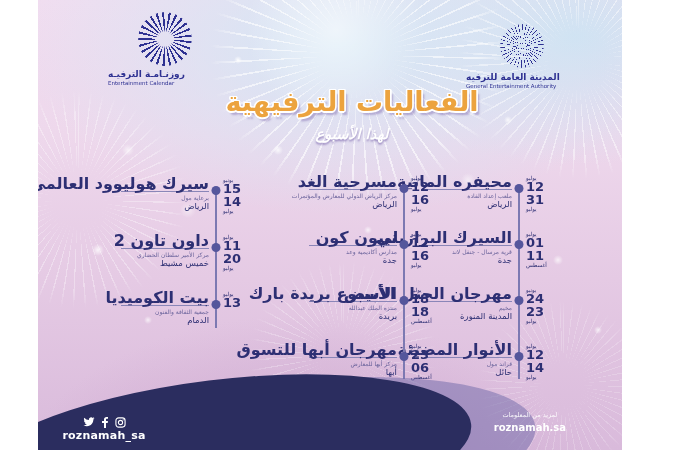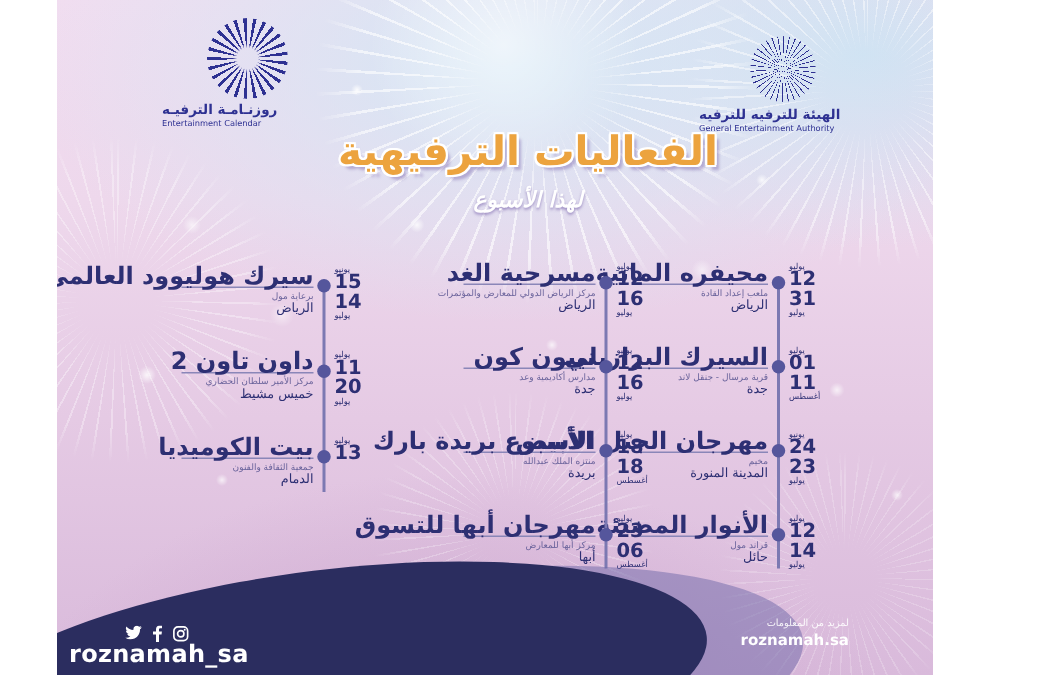--- a/index.html
+++ b/index.html
@@ -76,22 +76,22 @@
   .emonth{font-size:5.5px;line-height:6px;color:#2d2f73}
   .eday{font-size:13px;line-height:12.5px;font-weight:bold;color:#2d2f73}
   
   .wave2{position:absolute;left:-80px;bottom:-96px;width:580px;height:160px;border-radius:50%;
          background:rgba(109,104,168,.5);transform:rotate(-8deg)}
   .wave1{position:absolute;left:-75px;bottom:-80px;width:510px;height:150px;border-radius:50%;
          background:#2b2d5f;transform:rotate(-7deg)}
   .social{position:absolute;left:8px;bottom:7px;width:116px;text-align:center;color:#fff;z-index:3}
   .icons{display:flex;gap:7px;justify-content:center;align-items:center;height:12px}
   .icons svg{display:block}
-  .handle{font-size:16px;font-weight:bold;letter-spacing:.2px;line-height:15px}
-  .info{position:absolute;right:56px;bottom:14px;text-align:right;z-index:2;direction:rtl}
+  .handle{font-size:11px;font-weight:bold;letter-spacing:.2px;line-height:15px}
+  .info{position:absolute;right:56px;bottom:14px;text-align:center;z-index:2;direction:rtl}
   .info-label{font-size:6.5px;color:#ffffff;opacity:.92;line-height:9px}
   .website{font-size:10px;font-weight:bold;color:#ffffff;line-height:16px}
 </style>
 </head>
 <body>
 
 <div class="poster">
   <div class="burst b1"></div>
   <div class="burst b2"></div>
   <div class="burst b3"></div>
@@ -100,21 +100,21 @@
   <div class="bokeh"></div>
 
   <div class="logo logo-calendar">
     <div class="swirl"></div>
     <div class="logo-ar">روزنـامـة الترفيـه</div>
     <div class="logo-en">Entertainment Calendar</div>
   </div>
 
   <div class="logo logo-gea">
     <div class="starburst"></div>
-    <div class="logo-ar">الهيئة للترفيه للترفيه</div>
+    <div class="logo-ar">المدينة العامة للترفيه</div>
     <div class="logo-en">General Entertainment Authority</div>
   </div>
 
   <div class="main-title">الفعاليات الترفيهية</div>
   <div class="subtitle">لهذا الأسبوع</div>
 
   <div id="events-root">
       <div class="col col-0">
         <div class="vline"></div>
   <div class="event">

